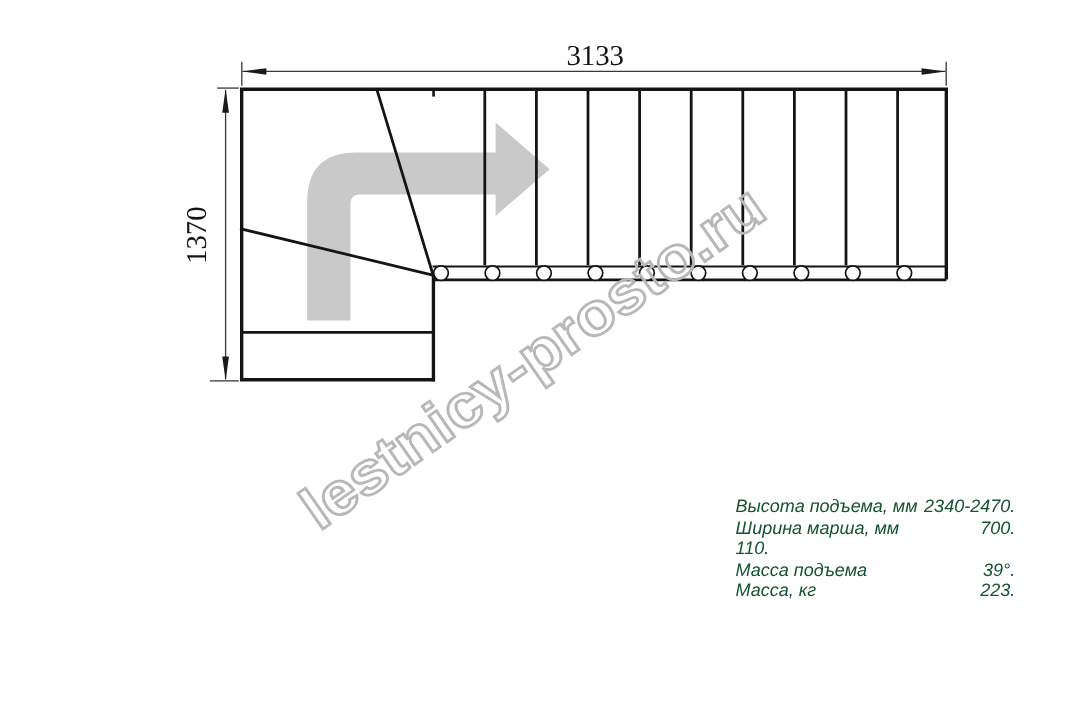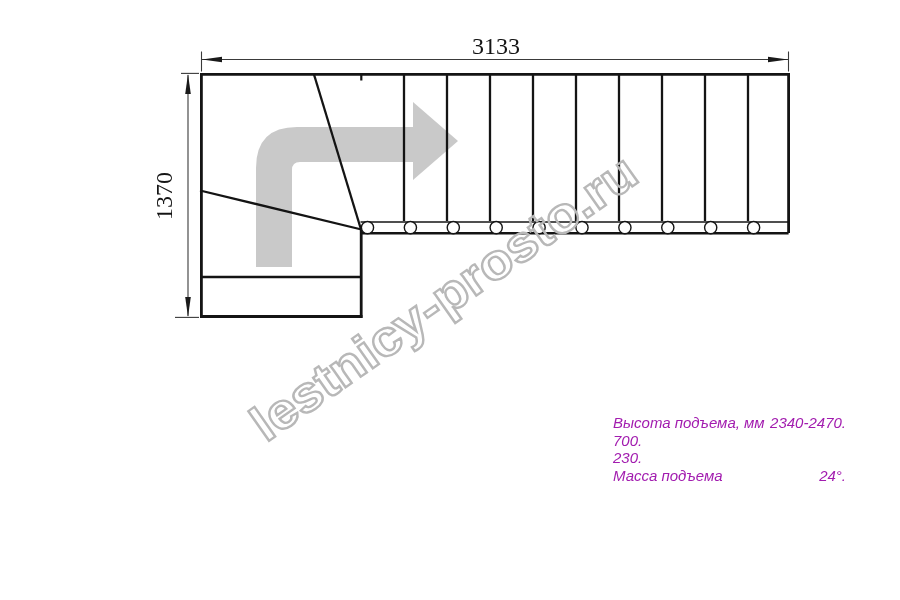--- a/index.html
+++ b/index.html
@@ -10,21 +10,21 @@
     overflow:hidden;
     font-family:"Liberation Sans",sans-serif;
   }
   .stage svg{position:absolute;left:0;top:0;}
   .specs{
     position:absolute;
     left:613px;top:414px;width:233px;
     font-family:"Liberation Sans",sans-serif;
     font-style:italic;
     font-size:15px;
-    color:#a21caf;
+    color:#14532d;
   }
   .specs .row{
     display:flex;
     justify-content:space-between;
     align-items:baseline;
     height:17.6px;
     line-height:17.6px;
     white-space:nowrap;
   }
   .specs .val{text-align:left;}
@@ -95,24 +95,29 @@
 
     <text class="wm" transform="translate(266,443) rotate(-35)" textLength="458" lengthAdjust="spacingAndGlyphs" stroke-width="2.3" stroke="#b8b8b8">lestnicy-prosto.ru</text>
   </svg>
 
   <div class="specs">
     <div class="row">
       <span class="lab">Высота подъема, мм</span>
       <span class="val">2340-2470.</span>
     </div>
     <div class="row">
+      <span class="lab">Ширина марша, мм</span>
       <span class="val">700.</span>
     </div>
     <div class="row">
-      <span class="val">230.</span>
+      <span class="val">110.</span>
     </div>
     <div class="row">
       <span class="lab">Масса подъема</span>
-      <span class="val">24°.</span>
+      <span class="val">39°.</span>
+    </div>
+    <div class="row">
+      <span class="lab">Масса, кг</span>
+      <span class="val">223.</span>
     </div>
   </div>
 
 </div>
 
 </body></html>

